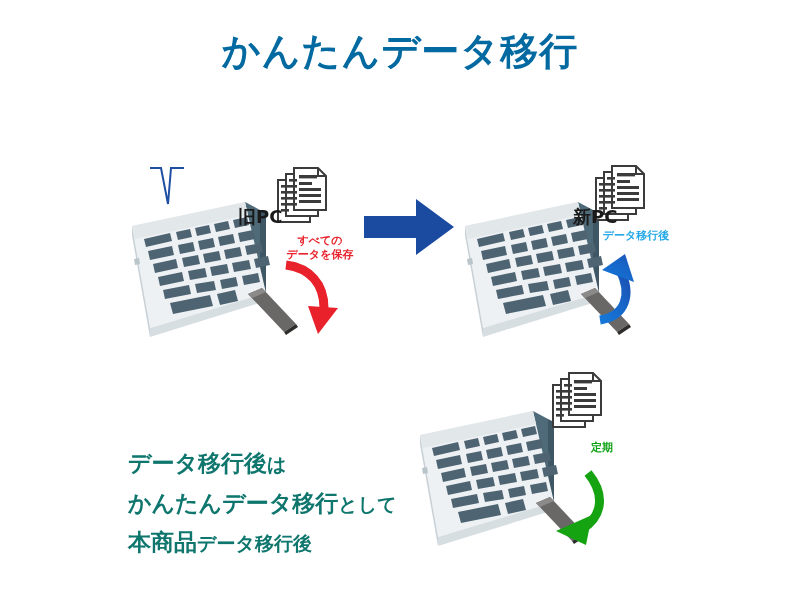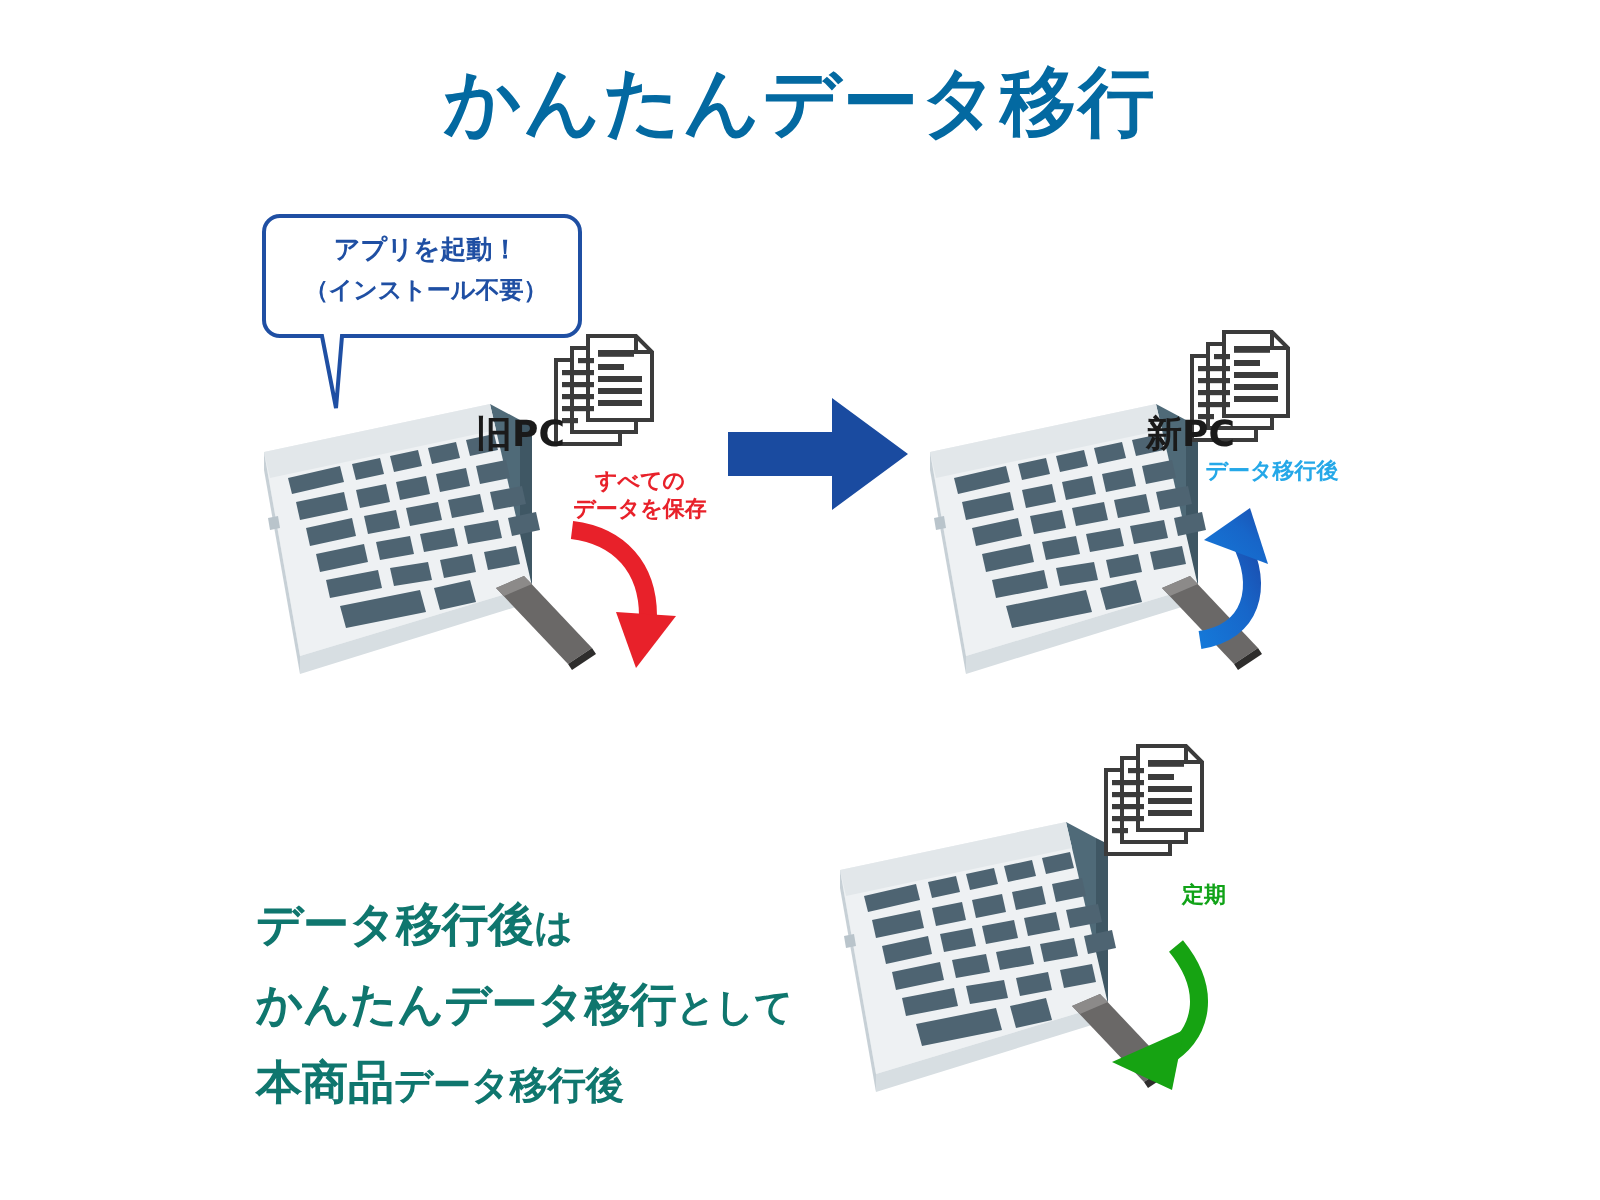--- a/index.html
+++ b/index.html
@@ -108,26 +108,20 @@
 
   svg { display: block; overflow: visible; }
 </style>
 </head>
 <body>
 
 <div id="stage">
 
   <div id="title">かんたんデータ移行</div>
 
-  <div id="bubble">
-    <div id="bubble-text">
-      <span>アプリを起動！</span>
-      <span class="l2">（インストール不要）</span>
-    </div>
-  </div>
   <svg id="bubble-tail" viewBox="0 0 34 40">
     <path d="M0 1 L0 3 L11 3 L18 38 L21 3 L34 3 L34 1 Z" fill="#ffffff" stroke="none"></path>
     <path d="M0 2 L11 2 L18 38 L21 2 L34 2" fill="none" stroke="#1f4fa3" stroke-width="2" stroke-linejoin="miter"></path>
   </svg>
 
   <div class="scene" style="left:110px; top:196px; width:190px; height:155px;">
     <svg width="190" height="155" viewBox="0 0 190 155">
 
       <path d="M135 6 L150 14 L150 94 L135 86 Z" fill="#4f6a78"></path>
       <path d="M150 14 L156 17 L156 97 L150 94 Z" fill="#3f5764"></path>

